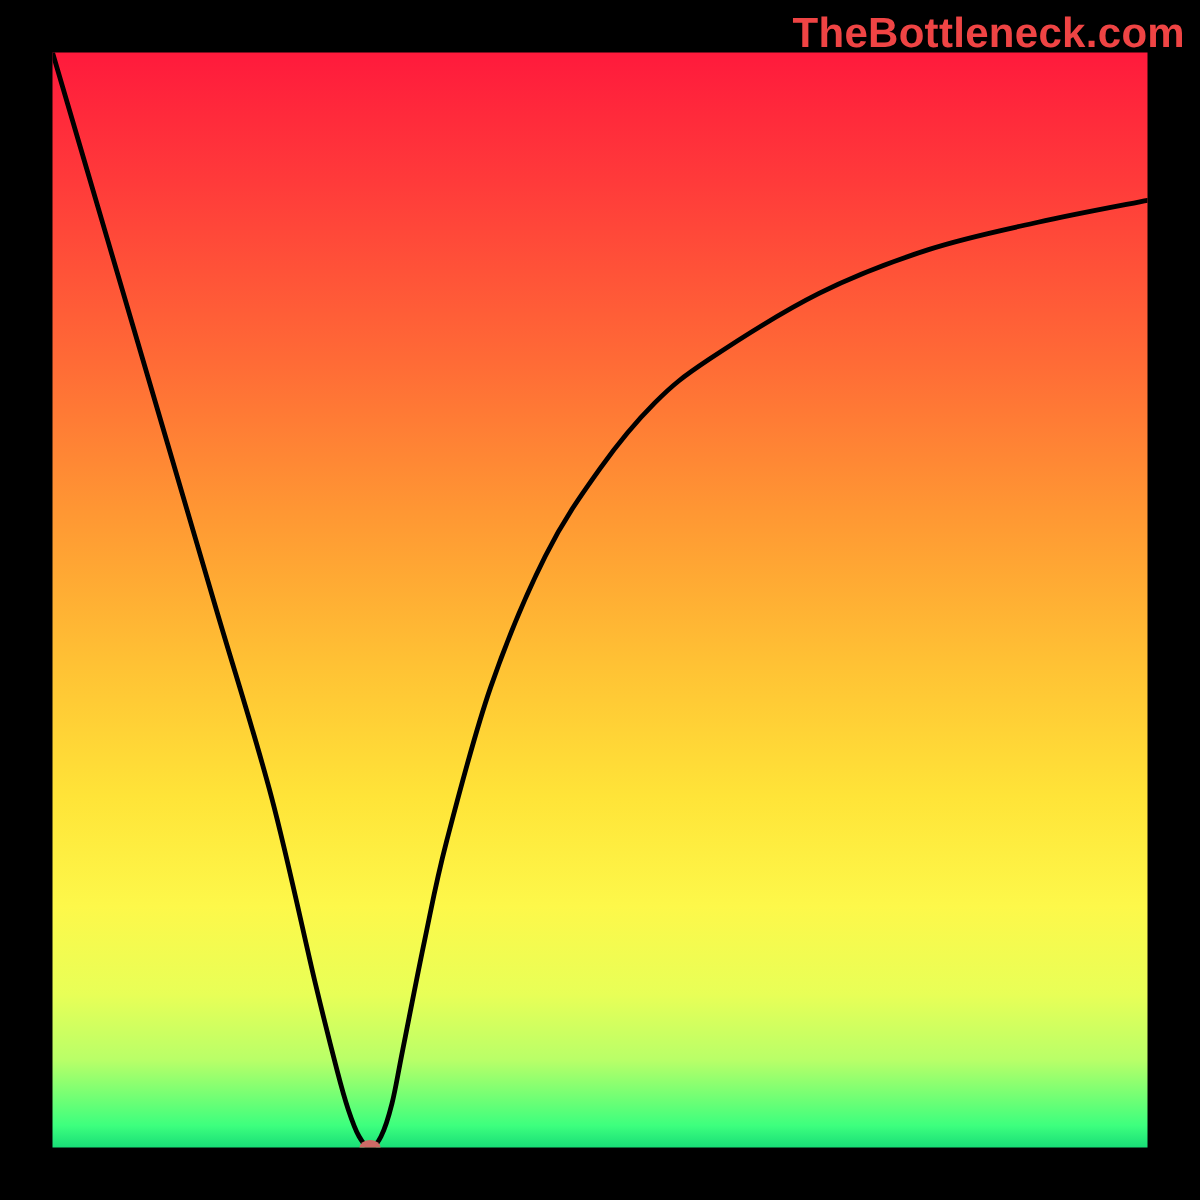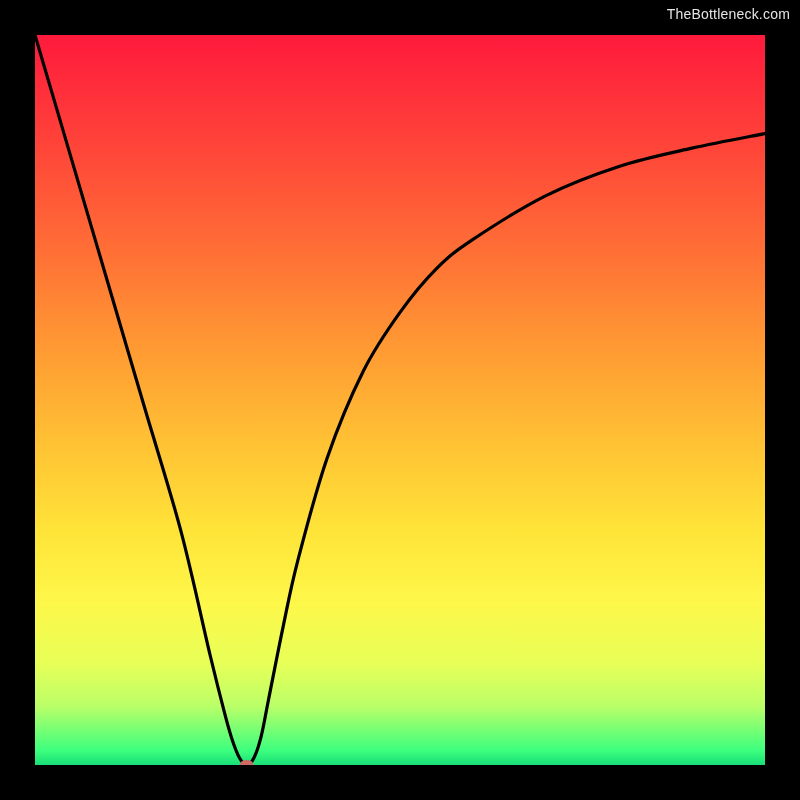--- a/index.html
+++ b/index.html
@@ -43,24 +43,24 @@
     left: 0;
     top: 0;
     width: 730px;
     height: 730px;
     pointer-events: none;
   }
   .watermark {
     position: absolute;
     top: 6px;
     right: 10px;
-    color: #e5e5e5;
-    font-size: 14px;
+    color: #ef4444;
+    font-size: 28px;
     letter-spacing: 0.2px;
-    font-weight: 400;
+    font-weight: 700;
   }
 </style>
 </head>
 <body>
 
 <div class="frame">
   <div class="watermark">TheBottleneck.com</div>
   <div class="plot-area">
     <svg class="curve" viewBox="0 0 730 730" preserveAspectRatio="none">
       <path id="curve-path" d="M 0 0 C 6.083333333333333 20.683333333333337, 24.333333333333336 82.73333333333335, 36.5 124.10000000000002 C 48.666666666666664 165.4666666666667, 60.833333333333336 206.83333333333331, 73 248.2 C 85.16666666666667 289.56666666666666, 97.33333333333333 330.93333333333334, 109.5 372.3 C 121.66666666666667 413.6666666666667, 135.05 455.0333333333333, 146 496.4 C 156.95 537.7666666666667, 167.89999999999998 590.0833333333334, 175.2 620.5 C 182.5 650.9166666666666, 186.15 664.9083333333333, 189.8 678.9 C 193.45000000000002 692.8916666666667, 194.66666666666669 697.1500000000001, 197.10000000000002 704.45 C 199.53333333333336 711.75, 201.96666666666667 718.4416666666667, 204.4 722.7 C 206.83333333333334 726.9583333333334, 209.26666666666665 730, 211.7 730 C 214.13333333333333 730, 216.56666666666666 727.5666666666667, 219 722.7 C 221.43333333333334 717.8333333333334, 223.86666666666667 710.5333333333333, 226.3 700.8 C 228.73333333333335 691.0666666666666, 229.95 682.55, 233.6 664.3 C 237.25 646.05, 243.33333333333334 614.4166666666666, 248.20000000000002 591.3 C 253.0666666666667 568.1833333333333, 255.5 553.5833333333334, 262.8 525.6 C 270.1 497.6166666666667, 281.05 455.03333333333336, 292 423.40000000000003 C 302.95 391.7666666666667, 316.3333333333333 360.1333333333333, 328.5 335.79999999999995 C 340.6666666666667 311.4666666666666, 352.8333333333333 294.4333333333333, 365 277.4 C 377.1666666666667 260.3666666666667, 389.33333333333337 245.76666666666662, 401.50000000000006 233.59999999999997 C 413.66666666666674 221.4333333333333, 419.75 216.56666666666663, 438 204.39999999999998 C 456.25 192.23333333333332, 486.66666666666663 172.76666666666668, 510.99999999999994 160.60000000000002 C 535.3333333333333 148.43333333333337, 559.6666666666666 139.30833333333342, 584 131.4000000000001 C 608.3333333333334 123.49166666666675, 632.6666666666666 118.625, 657 113.14999999999998 C 681.3333333333334 107.67499999999995, 717.8333333333334 100.98333333333329, 730 98.54999999999995" stroke="#000" stroke-width="3.2" fill="none" stroke-linecap="round" stroke-linejoin="round"></path>

